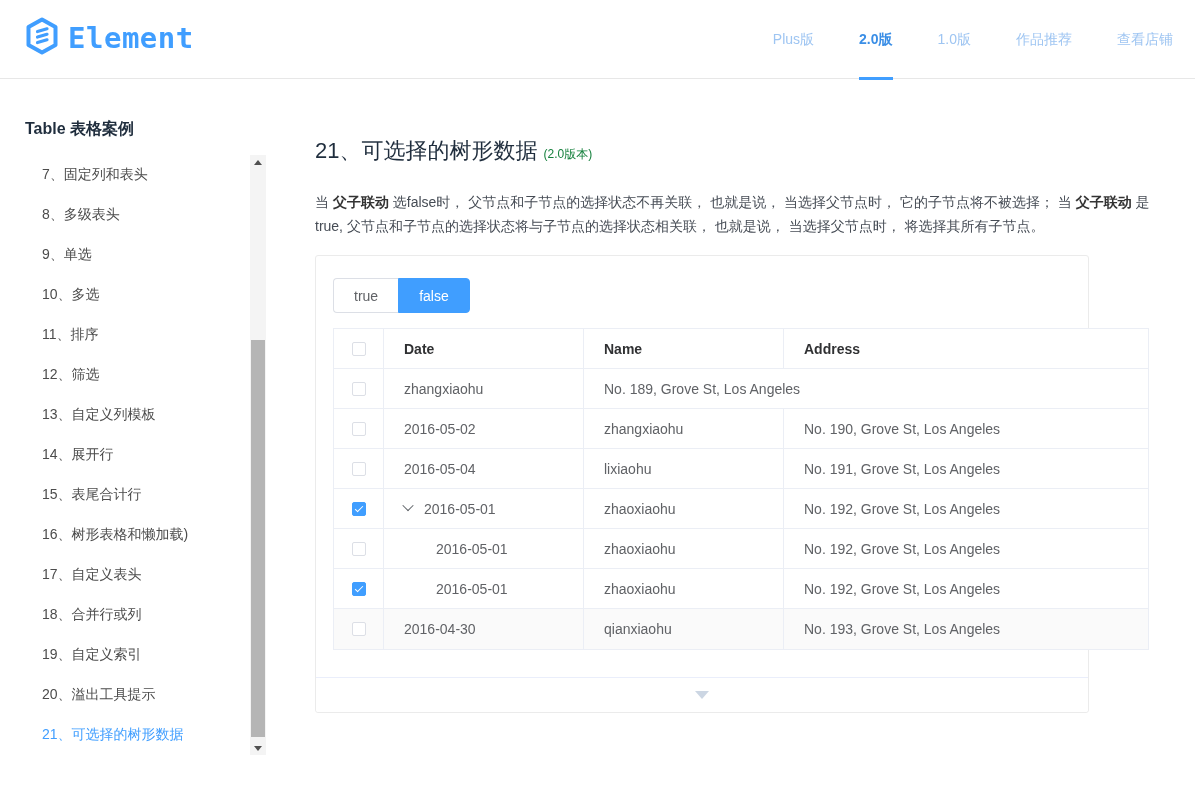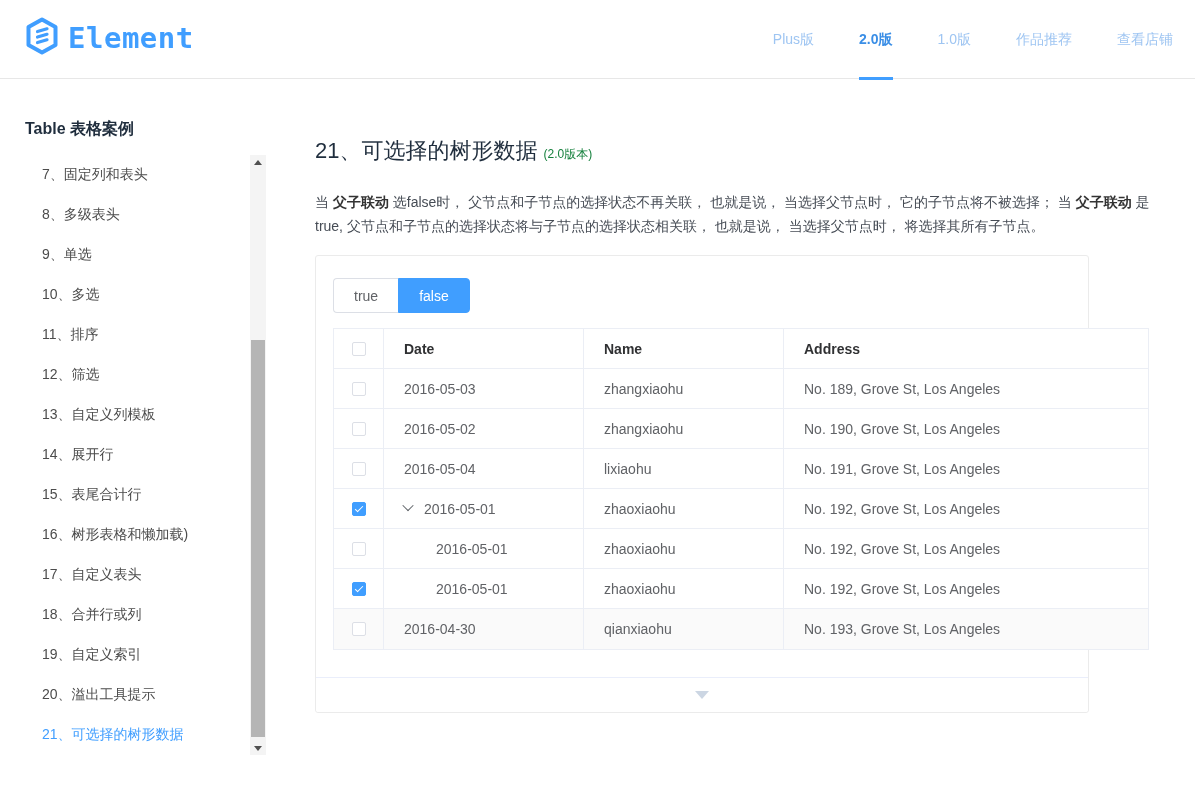--- a/index.html
+++ b/index.html
@@ -177,21 +177,20 @@
         </div>
         <div class="t-cell c-date">Date</div>
         <div class="t-cell c-name">Name</div>
         <div class="t-cell c-addr">Address</div>
       </div>
 
       <div class="t-row">
         <div class="t-cell c-check">
           <span class="checkbox"></span>
         </div>
-        <div class="t-cell c-date">2016-05-03</div>
         <div class="t-cell c-name">zhangxiaohu</div>
         <div class="t-cell c-addr">No. 189, Grove St, Los Angeles</div>
       </div>
 
       <div class="t-row">
         <div class="t-cell c-check">
           <span class="checkbox"></span>
         </div>
         <div class="t-cell c-date">2016-05-02</div>
         <div class="t-cell c-name">zhangxiaohu</div>

